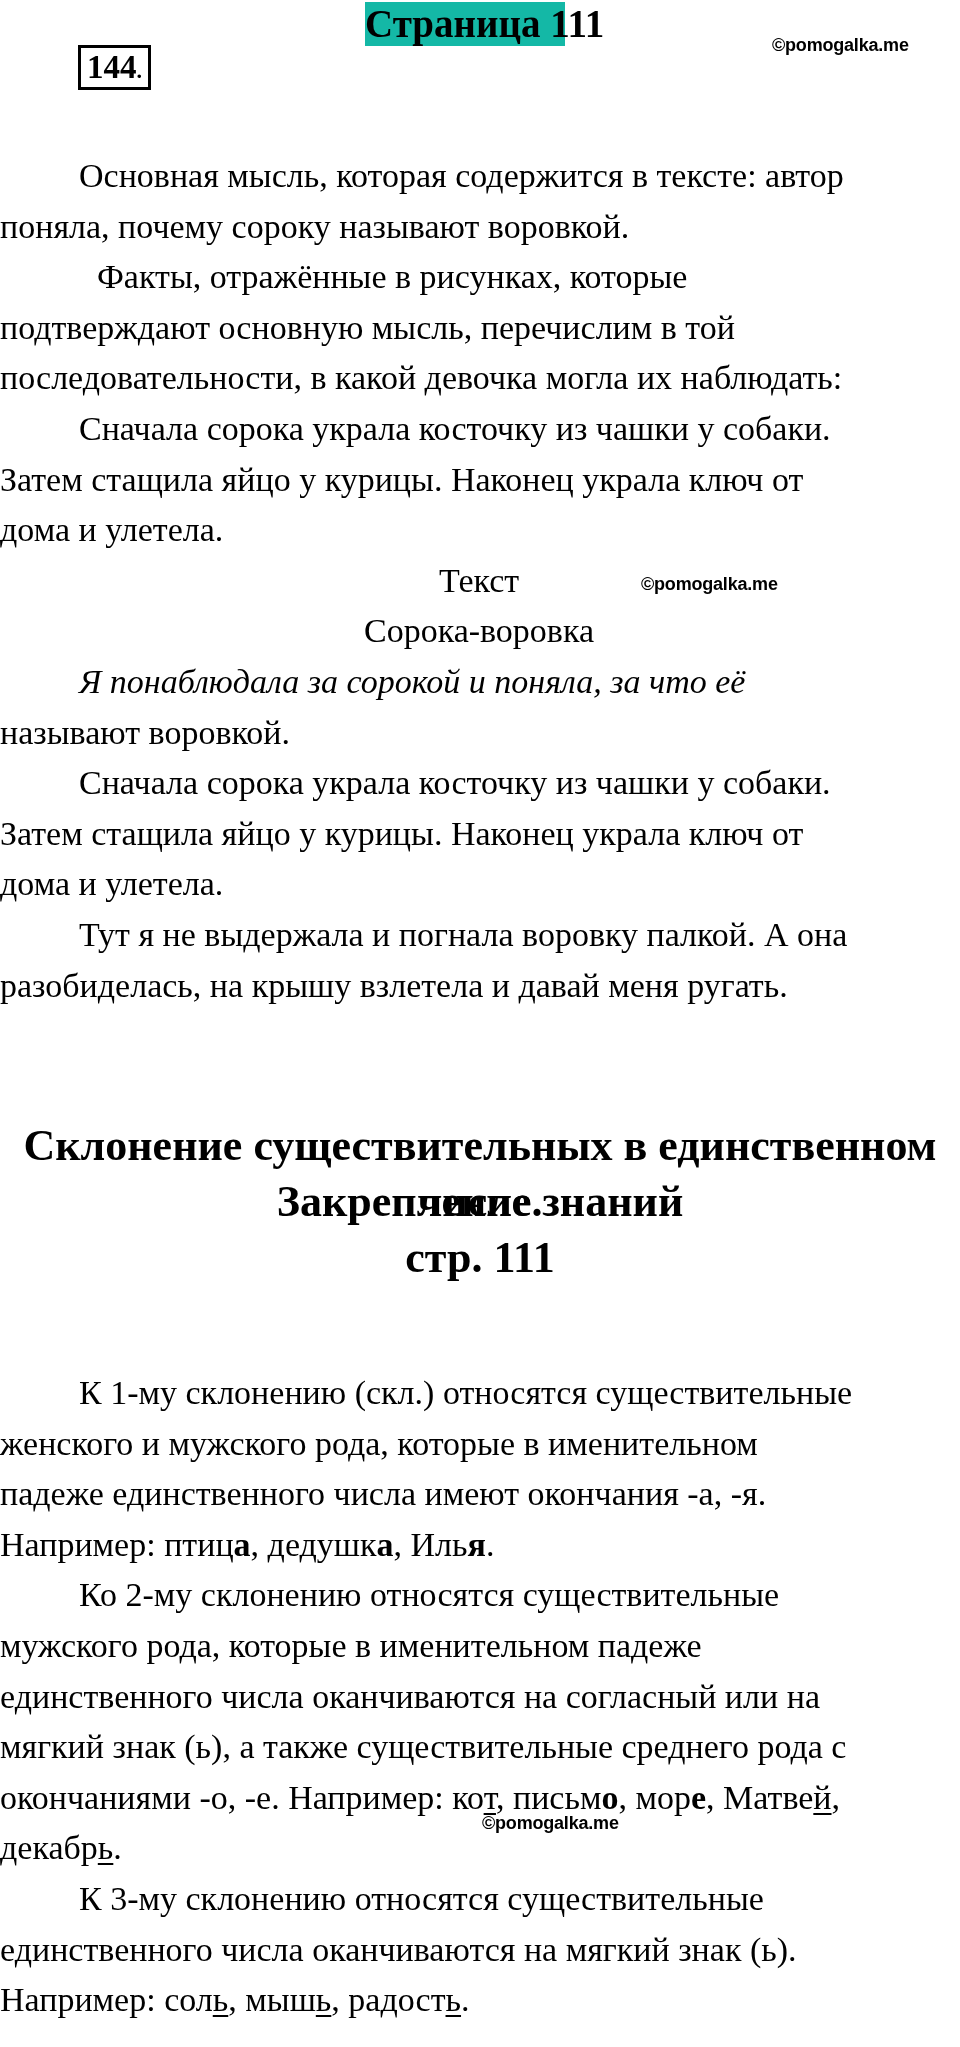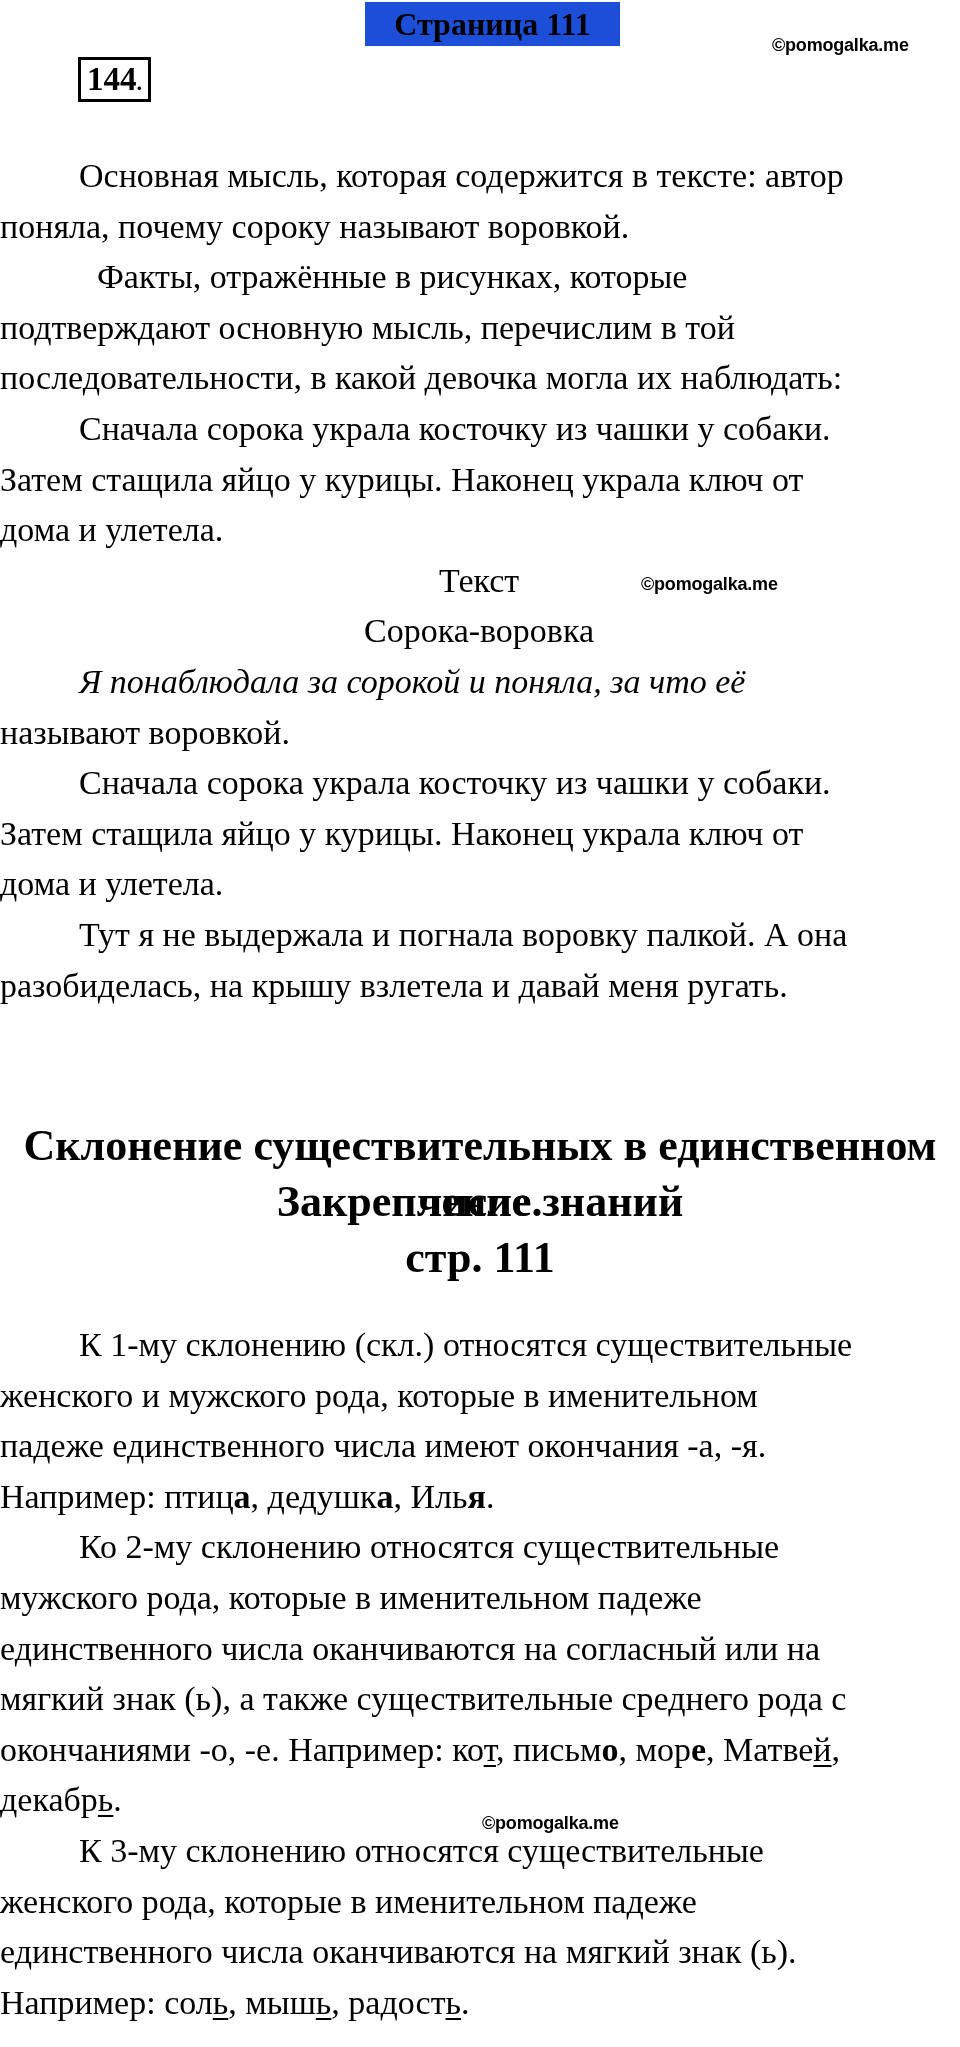--- a/index.html
+++ b/index.html
@@ -3,32 +3,32 @@
   <meta charset="utf-8">
   <style>
     html, body { margin: 0; padding: 0; background: #ffffff; }
     body {
       width: 960px; height: 2047px; position: relative; overflow: hidden;
       font-family: "Liberation Serif", "DejaVu Serif", serif;
       color: #000000;
     }
     .abs { position: absolute; }
     .page-title {
-      left: 365px; top: 2px; width: 255px; height: 44px;
-      background: #1d4ed8;
-      font-weight: bold; font-size: 32px; line-height: 44px;
+      left: 365px; top: 2px; width: 200px; height: 44px;
+      background: #14b8a6;
+      font-weight: bold; font-size: 39px; line-height: 44px;
       text-align: center; white-space: nowrap;
     }
     .watermark {
       font-family: "Liberation Sans", "DejaVu Sans", sans-serif;
       font-weight: bold; font-size: 18px; line-height: 20px; white-space: nowrap;
       letter-spacing: -0.2px;
     }
     .task-number {
-      left: 78px; top: 57px; height: 45px; padding: 0 6px;
+      left: 78px; top: 45px; height: 45px; padding: 0 6px;
       border: 3px solid #000; box-sizing: border-box;
       font-weight: bold; font-size: 33px; line-height: 39px; white-space: nowrap;
     }
     .task-number .dot { font-size: 22px; }
     .text-block {
       left: 0; width: 958px;
       font-size: 34px; line-height: 50.6px;
     }
     .center { text-align: center; }
     .heading-block {
@@ -67,37 +67,36 @@
   <span class="line">разобиделась, на крышу взлетела и давай меня ругать.</span>
 </div>
 <div class="abs watermark" style="left:641px; top:574px;">©pomogalka.me</div>
 
 <div class="abs heading-block" style="top:1118px;">
   <div>Склонение существительных в единственном числе.</div>
   <div>Закрепление знаний</div>
   <div>стр. 111</div>
 </div>
 
-<div class="abs text-block" style="top:1320px;">
+<div class="abs text-block" style="top:1368px;">
   <span class="line" style="padding-left:79px;">К 1-му склонению (скл.) относятся существительные</span>
   <span class="line">женского и мужского рода, которые в именительном</span>
   <span class="line">падеже единственного числа имеют окончания -а, -я.</span>
   <span class="line">
     <span>Например: </span><span>птиц</span><b>а</b><span>, </span><span>дедушк</span><b>а</b><span>, </span><span>Иль</span><b>я</b><span>.</span>
   </span>
   <span class="line" style="padding-left:79px;">Ко 2-му склонению относятся существительные</span>
   <span class="line">мужского рода, которые в именительном падеже</span>
   <span class="line">единственного числа оканчиваются на согласный или на</span>
   <span class="line">мягкий знак (ь), а также существительные среднего рода с</span>
   <span class="line">
     <span>окончаниями -о, -е. Например: </span><span>ко</span><u>т</u><span>, </span><span>письм</span><b>о</b><span>, </span><span>мор</span><b>е</b><span>, </span><span>Матве</span><u>й</u><span>,</span>
   </span>
   <span class="line">
     <span>декабр</span><u>ь</u><span>.</span>
   </span>
   <span class="line" style="padding-left:79px;">К 3-му склонению относятся существительные</span>
-  <span class="line">женского рода, которые в именительном падеже</span>
   <span class="line">единственного числа оканчиваются на мягкий знак (ь).</span>
   <span class="line">
     <span>Например: </span><span>сол</span><u>ь</u><span>, </span><span>мыш</span><u>ь</u><span>, </span><span>радост</span><u>ь</u><span>.</span>
   </span>
 </div>
 <div class="abs watermark" style="left:482px; top:1813px;">©pomogalka.me</div>
 
 </body></html>

